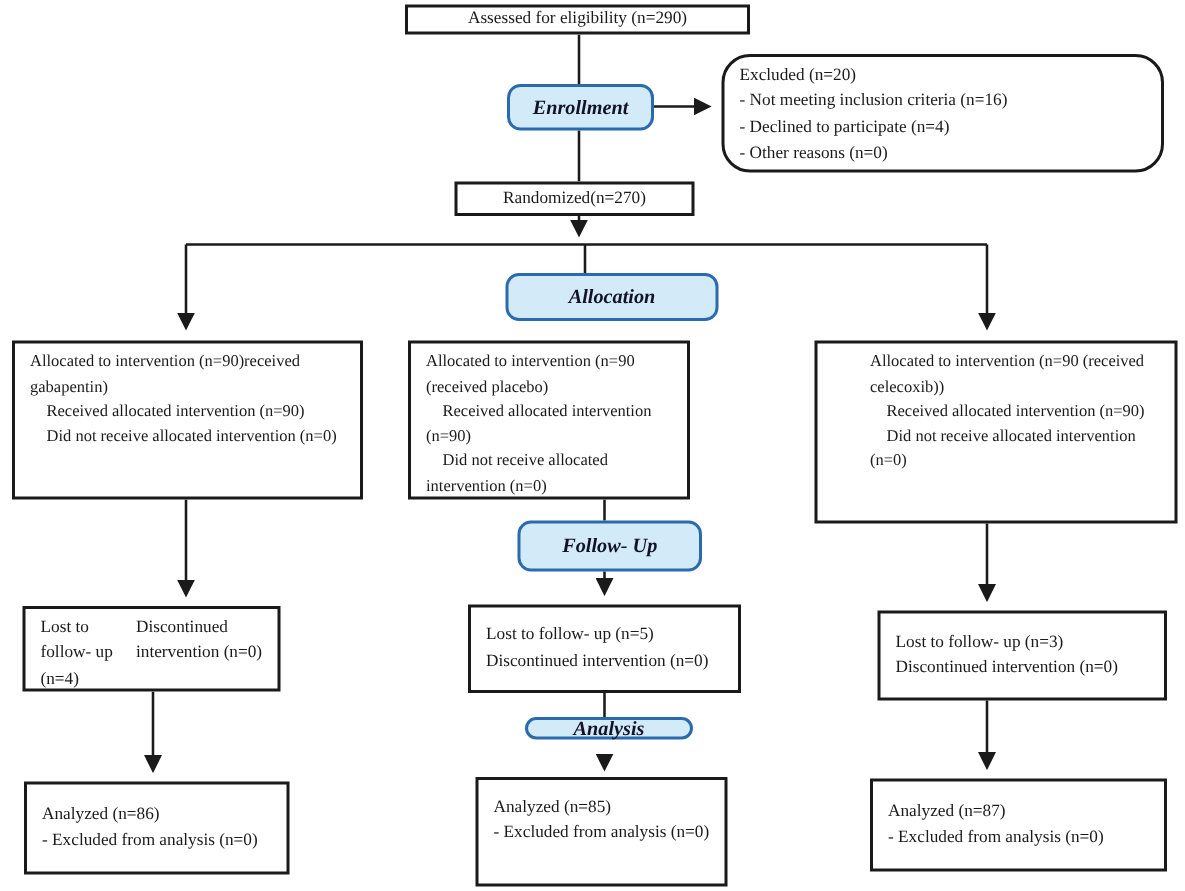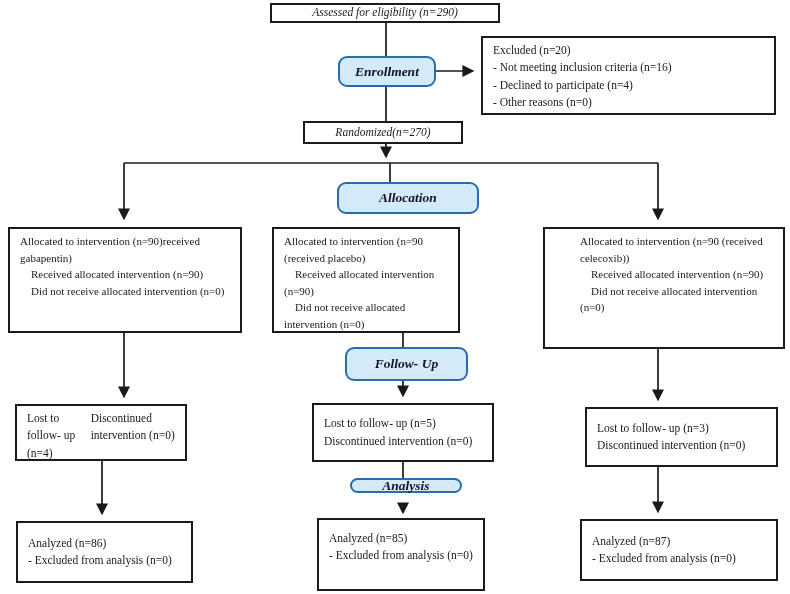--- a/index.html
+++ b/index.html
@@ -5,21 +5,21 @@
   html,body{margin:0;padding:0;background:#fff;}
   #canvas{
     position:relative;width:790px;height:594px;background:#ffffff;
     font-family:"Liberation Serif","DejaVu Serif",serif;color:#1a1a1a;
     outline:1px solid #c9c9c9;overflow:hidden;
   }
   .box{
     position:absolute;border:2px solid var(--box-border,#1a1a1a);
     background:#fff;box-sizing:border-box;font-size:11.5px;line-height:1.5;
   }
-  .box.center{display:flex;align-items:center;justify-content:center;text-align:center;font-style:italic;}
+  .box.center{display:flex;align-items:center;justify-content:center;text-align:center;}
   .stage{
     position:absolute;border:2.5px solid var(--stage-border,#2a6bad);
     background:var(--stage-fill,#d3eaf8);border-radius:9px;box-sizing:border-box;
     display:flex;align-items:center;justify-content:center;
     font-weight:bold;font-size:13.5px;color:#131327;font-style:italic;
   }
   .pad{padding:4px 10px;}
   .arm-alloc p{margin:0;}
   .arm-alloc p.ind{text-indent:11px;}
   .arm-alloc{font-size:11px;line-height:1.5;}
@@ -56,21 +56,21 @@
     <line class="ln" x1="102" y1="461" x2="102" y2="513" marker-end="url(#ah)"></line>
     <line class="ln" x1="658" y1="464" x2="658" y2="511" marker-end="url(#ah)"></line>
     <line class="ln" x1="403" y1="462" x2="403" y2="478"></line>
     <line class="ln" x1="403" y1="510" x2="403" y2="512" marker-end="url(#ah)"></line>
   </svg>
 
   <div class="box center" style="left:270px;top:3px;width:230px;height:20px;">Assessed for eligibility (n=290)</div>
 
   <div class="stage" style="left:338px;top:56px;width:98px;height:31px;">Enrollment</div>
 
-  <div class="box pad" style="left:481px;top:36px;width:295px;height:79px;">
+  <div class="box pad" style="left:481px;top:36px;width:295px;height:79px;border-radius:19px;">
     <div>Excluded (n=20)</div>
     <div>- Not meeting inclusion criteria (n=16)</div>
     <div>- Declined to participate (n=4)</div>
     <div>- Other reasons (n=0)</div>
   </div>
 
   <div class="box center" style="left:303px;top:121px;width:160px;height:23px;">Randomized(n=270)</div>
 
   <div class="stage" style="left:337px;top:182px;width:142px;height:32px;">Allocation</div>
 

